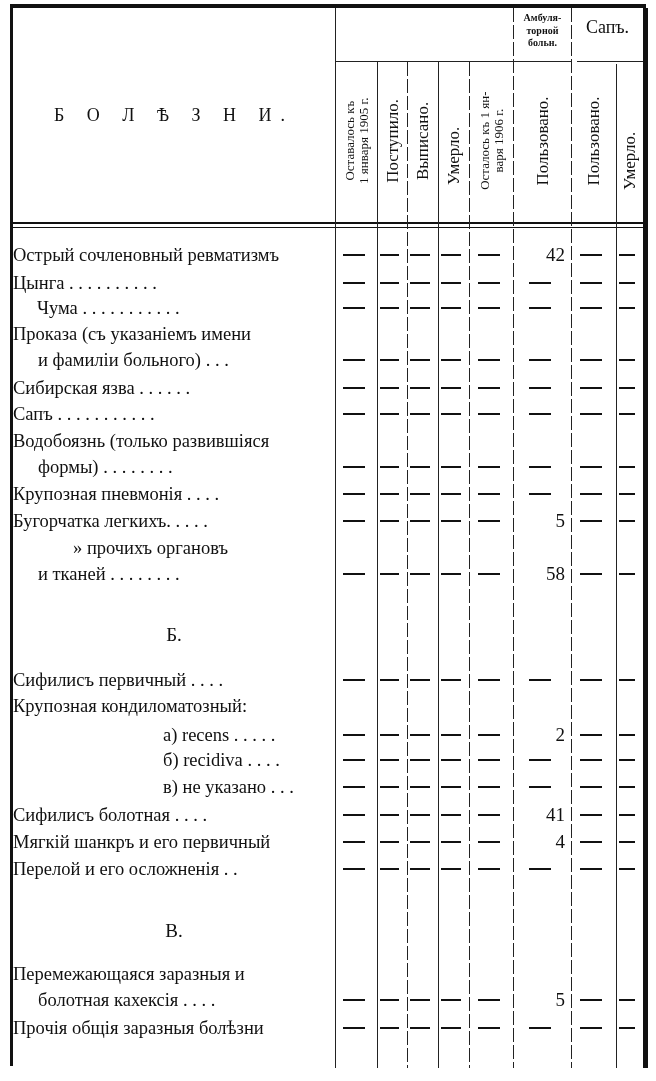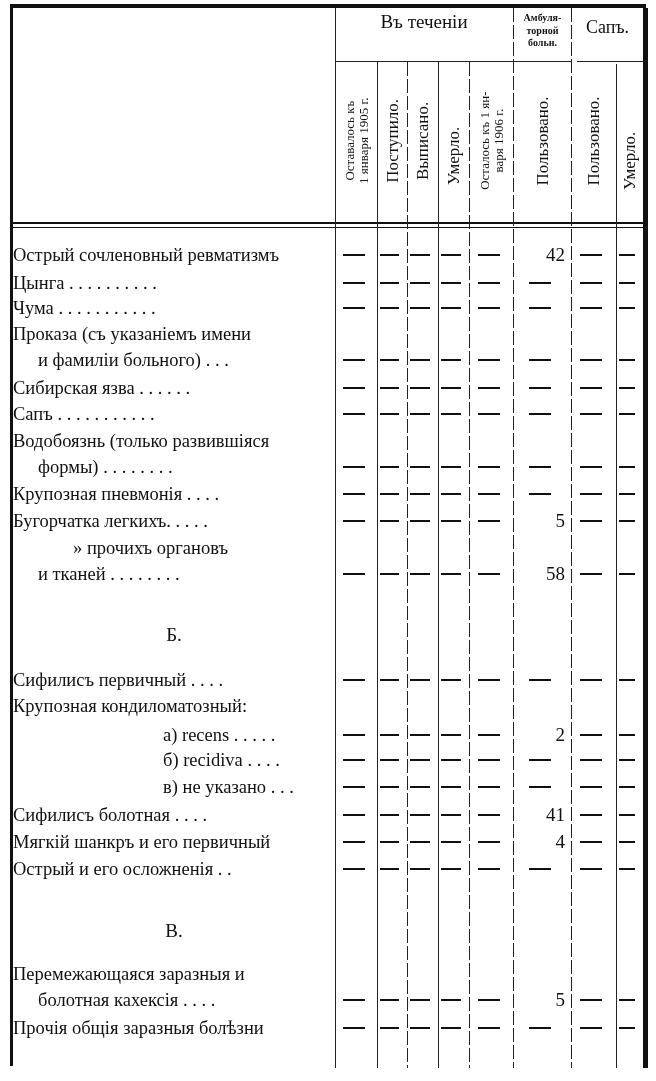--- a/index.html
+++ b/index.html
@@ -67,22 +67,22 @@
   <div class="vline dash" style="left:407px;top:62px;height:1006px;"></div>
   <div class="vline" style="left:438px;top:62px;height:1006px;"></div>
   <div class="vline dash" style="left:469px;top:62px;height:1006px;"></div>
   <div class="vline dash" style="left:513px;height:1060px;"></div>
   <div class="vline dash" style="left:571px;height:1060px;"></div>
   <div class="vline" style="left:616px;top:64px;height:1004px;"></div>
   <div class="hline-sub" style="left:336px;width:177px;"></div>
   <div class="hline-sub" style="left:514px;width:57px;"></div>
   <div class="hline-sub" style="left:577px;width:66px;"></div>
 
+  <div class="title-cell">Б О Л Ѣ З Н И.</div>
   <div class="grp grp-1905">
-    <div>Въ теченіи</div>
   </div>
   <div class="grp grp-amb">
     <div>Амбуля-</div>
     <div>торной</div>
     <div>больн.</div>
   </div>
   <div class="grp grp-total">Сапъ.</div>
 
   <div class="colhead" style="left:336px;width:41px;">
     <div class="rot small">
@@ -167,21 +167,21 @@
           <span class="dash-mark" style="width: 22px;"></span>
         </div>
         <div class="cell" style="left: 572px; width: 38px; top: -12px; justify-content: center;">
           <span class="dash-mark" style="width: 22px;"></span>
         </div>
         <div class="cell" style="left: 617px; width: 20px; top: -12px; justify-content: center;">
           <span class="dash-mark" style="width: 16px;"></span>
         </div>
       </div>
       <div class="row" style="top: 308px;">
-        <div class="label" style="top: -12px;">Чума . . . . . . . . . . .</div>
+        <div class="label" style="top: -12px; margin-left: 24px;">Чума . . . . . . . . . . .</div>
         <div class="cell" style="left: 336px; width: 35px; top: -12px; justify-content: center;">
           <span class="dash-mark" style="width: 22px;"></span>
         </div>
         <div class="cell" style="left: 378px; width: 23px; top: -12px; justify-content: center;">
           <span class="dash-mark" style="width: 19px;"></span>
         </div>
         <div class="cell" style="left: 408px; width: 24px; top: -12px; justify-content: center;">
           <span class="dash-mark" style="width: 20px;"></span>
         </div>
         <div class="cell" style="left: 439px; width: 24px; top: -12px; justify-content: center;">
@@ -559,21 +559,21 @@
           <span>4</span>
         </div>
         <div class="cell" style="left: 572px; width: 38px; top: -12px; justify-content: center;">
           <span class="dash-mark" style="width: 22px;"></span>
         </div>
         <div class="cell" style="left: 617px; width: 20px; top: -12px; justify-content: center;">
           <span class="dash-mark" style="width: 16px;"></span>
         </div>
       </div>
       <div class="row" style="top: 869px;">
-        <div class="label" style="top: -12px;">Острый и его осложненія . .</div>
+        <div class="label" style="top: -12px;">Перелой и его осложненія . .</div>
         <div class="cell" style="left: 336px; width: 35px; top: -12px; justify-content: center;">
           <span class="dash-mark" style="width: 22px;"></span>
         </div>
         <div class="cell" style="left: 378px; width: 23px; top: -12px; justify-content: center;">
           <span class="dash-mark" style="width: 19px;"></span>
         </div>
         <div class="cell" style="left: 408px; width: 24px; top: -12px; justify-content: center;">
           <span class="dash-mark" style="width: 20px;"></span>
         </div>
         <div class="cell" style="left: 439px; width: 24px; top: -12px; justify-content: center;">

